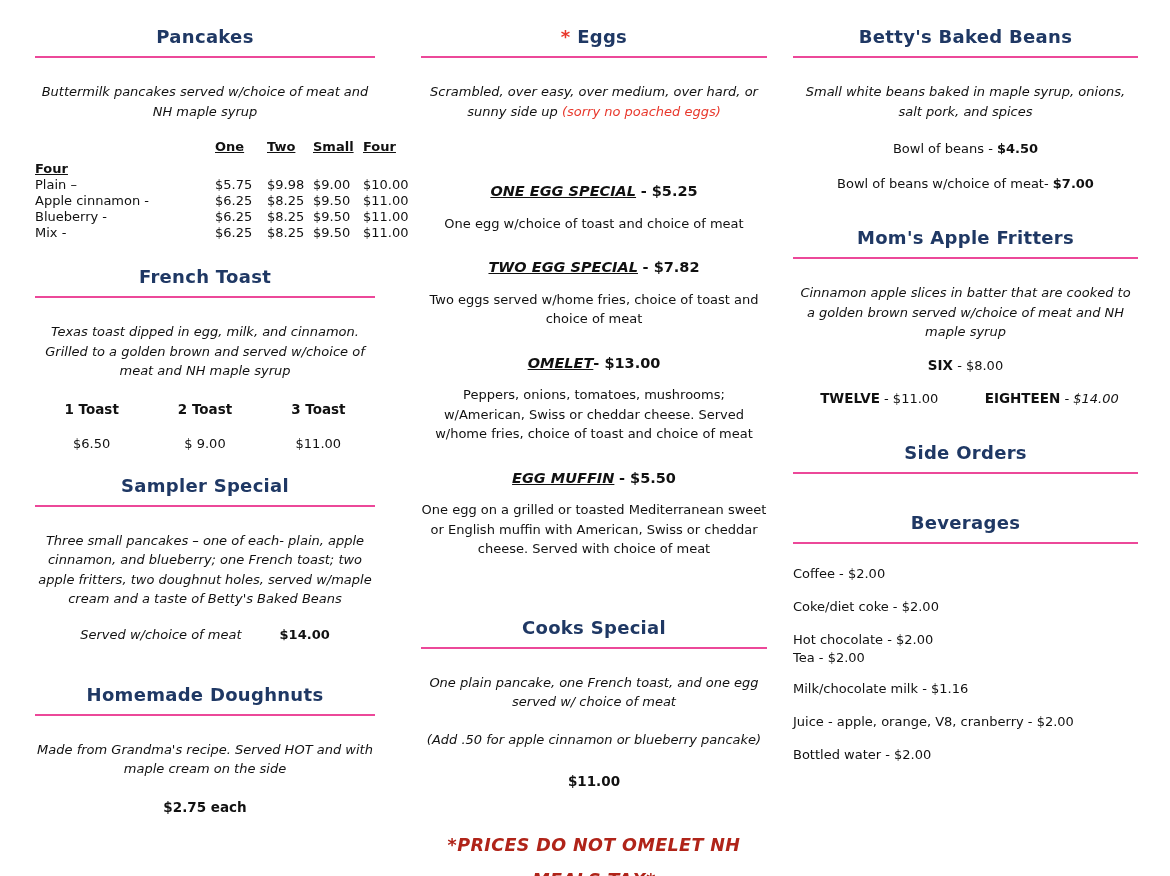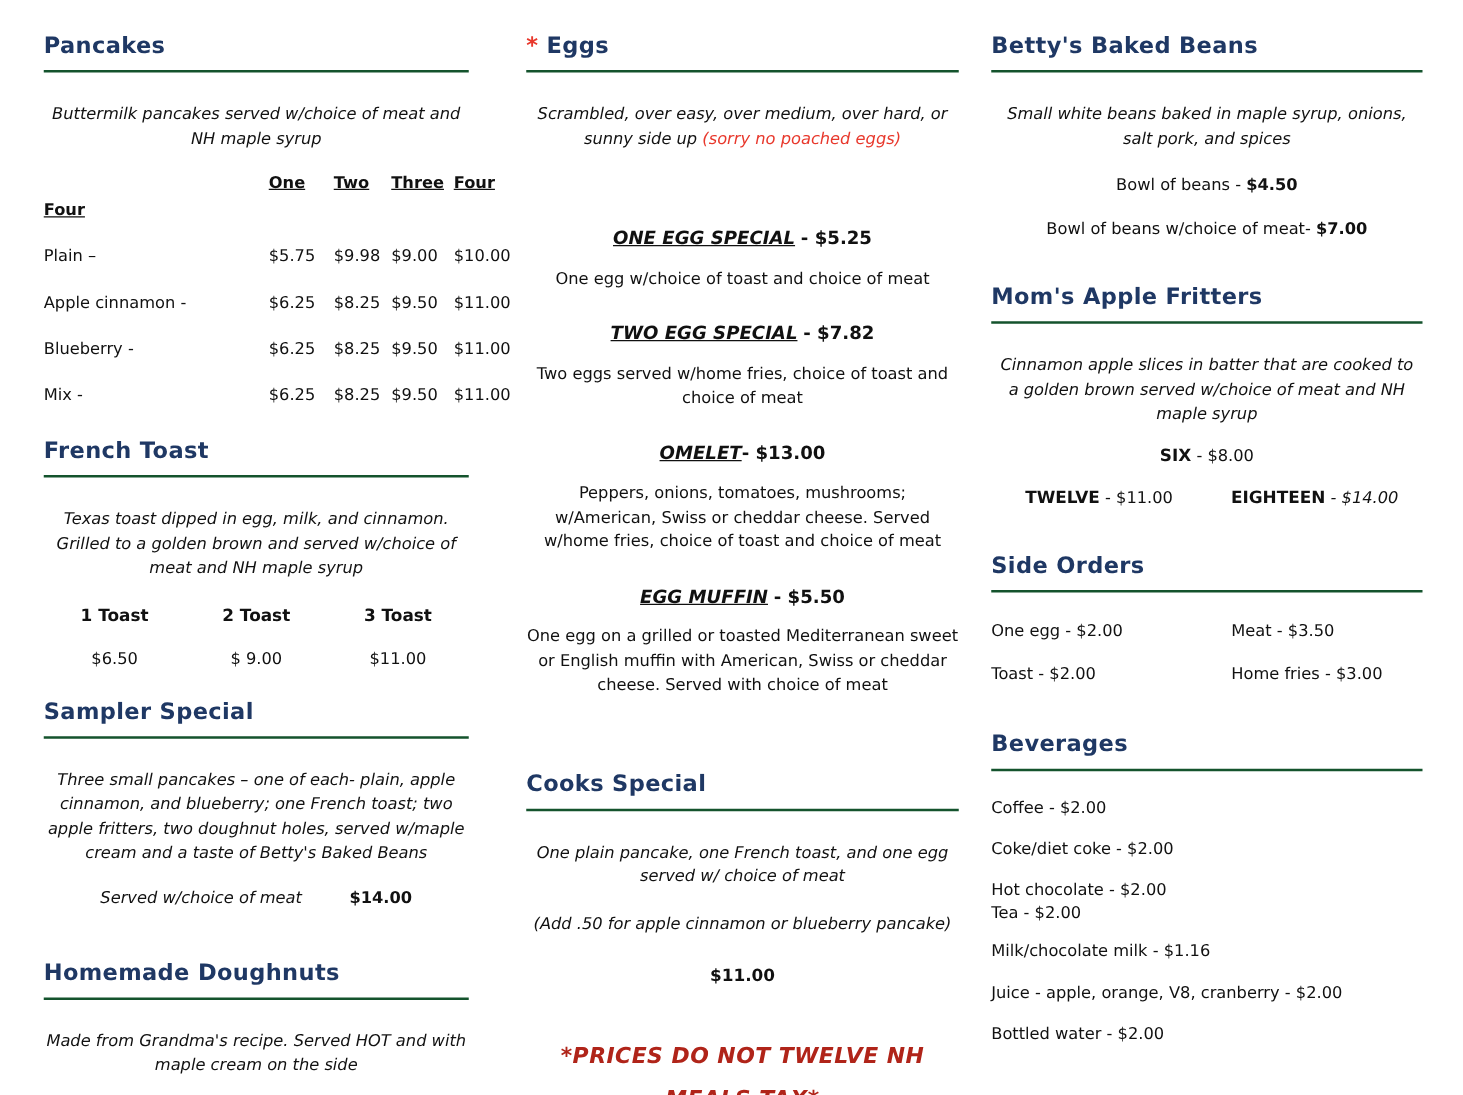--- a/index.html
+++ b/index.html
@@ -7,32 +7,32 @@
     width:1170px;height:876px;background:#ffffff;overflow:hidden;
     font-family:"DejaVu Sans","Liberation Sans",sans-serif;color:#111;
   }
   .page{box-sizing:border-box;display:flex;padding:26px 0 0 35px;}
   .col{box-sizing:border-box;}
   .col-left{width:340px;margin-right:46px;}
   .col-mid{width:346px;margin-right:26px;}
   .col-right{width:345px;}
 
   h2.stitle{
-    margin:0;color:#1f3864;font-size:18px;font-weight:700;
-    letter-spacing:.3px;padding-bottom:9px;border-bottom:2px solid #14532d;
+    margin:0;text-align:center;color:#1f3864;font-size:18px;font-weight:700;
+    letter-spacing:.3px;padding-bottom:9px;border-bottom:2px solid #ec4899;
   }
   .red-bright{color:#e8382c;}
 
   .desc{font-style:italic;text-align:center;font-size:13px;line-height:1.5;margin:24px 2px 0;}
 
   
   .ptable{margin-top:18px;font-size:13px;}
   .prow{display:grid;grid-template-columns:180px 52px 46px 50px 1fr;align-items:baseline;}
   .prow-wrap{margin-top:7px;}
-  .prow-data{margin-top:22px;}
+  .prow-data{margin-top:1px;}
   .hd{font-weight:700;text-decoration:underline;}
 
   
   .trio{display:grid;grid-template-columns:1fr 1fr 1fr;text-align:center;font-size:13px;}
   .trio-sizes{margin-top:20px;font-weight:700;font-size:13.5px;}
   .trio-prices{margin-top:19px;}
 
   .serve{ text-align:center;font-size:13px;margin-top:18px;}
   .serve .snote{font-style:italic;}
   .serve .sprice{font-weight:700;margin-left:38px;}
@@ -79,21 +79,21 @@
   <div class="col col-left">
 
     <section>
       <h2 class="stitle">Pancakes</h2>
       <p class="desc">Buttermilk pancakes served w/choice of meat and NH maple syrup</p>
       <div class="ptable">
         <div class="prow">
           <span></span>
           <span class="hd">One</span>
           <span class="hd">Two</span>
-          <span class="hd">Three</span>
+          <span class="hd">Small</span>
           <span class="hd">Four</span>
         </div>
         <div class="prow prow-wrap">
           <span class="hd">Four</span>
         </div>
         <div class="prow prow-data">
           <span>Plain –</span>
           <span>$5.75</span>
           <span>$9.98</span>
           <span>$9.00</span>
@@ -184,21 +184,21 @@
       <p class="idesc">One egg on a grilled or toasted Mediterranean sweet or English muffin with American, Swiss or cheddar cheese. Served with choice of meat</p>
     </section>
 
     <section class="mt-cooks">
       <h2 class="stitle">Cooks Special</h2>
       <p class="desc">One plain pancake, one French toast, and one egg served w/ choice of meat</p>
       <p class="desc" style="margin-top:18px;">(Add .50 for apple cinnamon or blueberry pancake)</p>
       <p class="cprice" style="margin-top:24px;">$11.00</p>
     </section>
 
-    <p class="tax">*PRICES DO NOT TWELVE NH</p>
+    <p class="tax">*PRICES DO NOT OMELET NH</p>
     <p class="tax tax2">MEALS TAX*</p>
 
   </div>
 
   <div class="col col-right">
 
     <section>
       <h2 class="stitle">Betty's Baked Beans</h2>
       <p class="desc">Small white beans baked in maple syrup, onions, salt pork, and spices</p>
       <p class="bline">
@@ -220,26 +220,20 @@
           <span class="fname">TWELVE</span> <span>- $11.00</span>
         </span>
         <span>
           <span class="fname">EIGHTEEN</span> <span class="fprice-italic">- $14.00</span>
         </span>
       </div>
     </section>
 
     <section class="mt-sides">
       <h2 class="stitle">Side Orders</h2>
-      <div class="sides">
-        <span>One egg - $2.00</span>
-        <span>Meat - $3.50</span>
-        <span>Toast - $2.00</span>
-        <span>Home fries - $3.00</span>
-      </div>
     </section>
 
     <section class="mt-bev">
       <h2 class="stitle">Beverages</h2>
       <div class="bev">
         <p>Coffee - $2.00</p>
         <p>Coke/diet coke - $2.00</p>
         <div class="bev-group">
           <p>Hot chocolate - $2.00</p>
           <p>Tea - $2.00</p>

